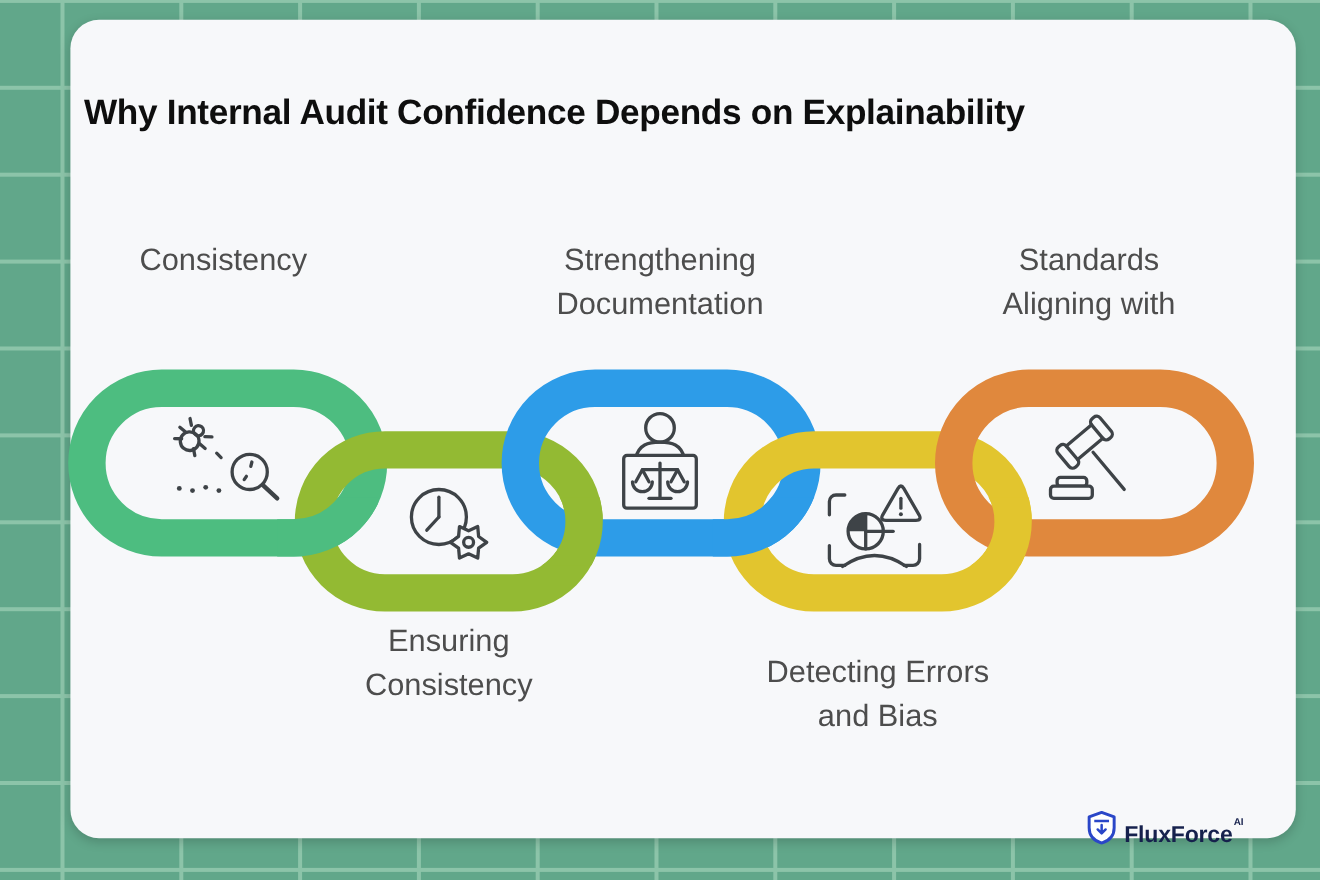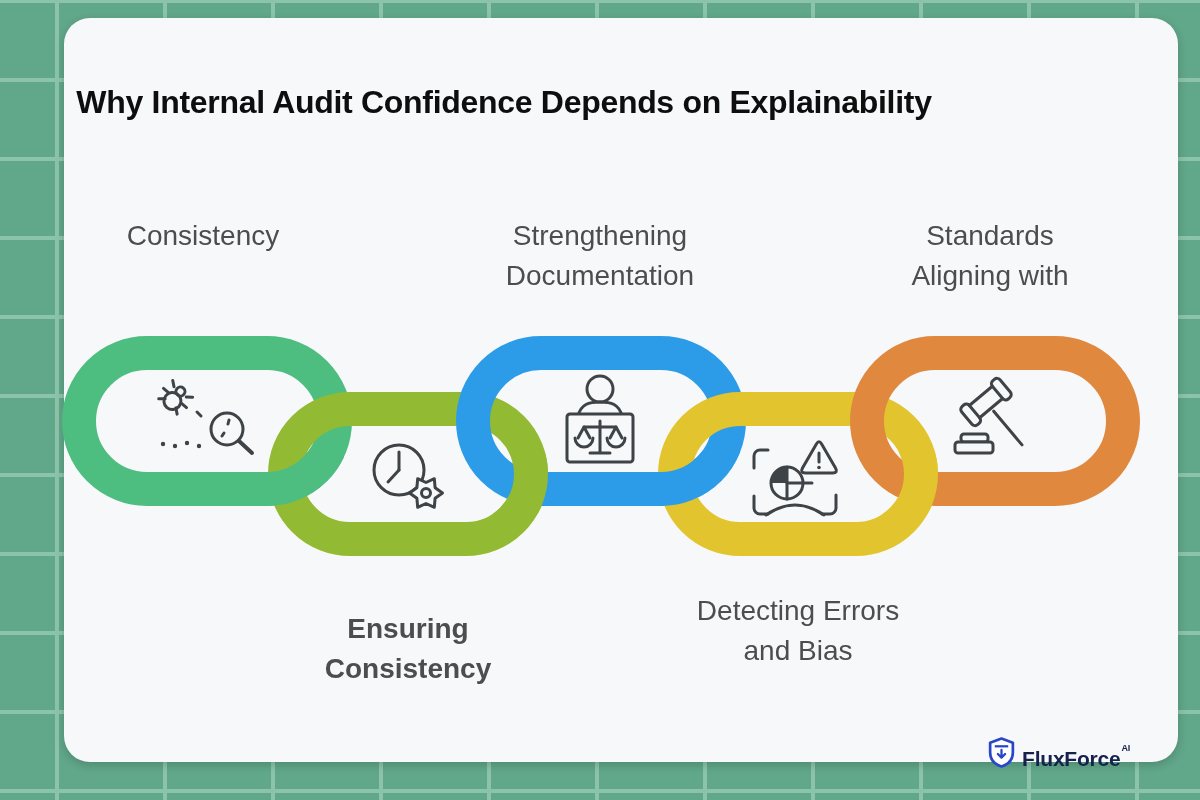--- a/index.html
+++ b/index.html
@@ -23,21 +23,21 @@
     text-align:center;font-size:32px;font-weight:700;color:#0e0e0e;
     letter-spacing:-0.3px;
   }
   .chain-label{
     position:absolute;width:330px;text-align:center;
     font-size:28px;line-height:40px;color:#4d4d4d;
   }
   .lbl-0{left:38px;top:216px;}
   .lbl-2{left:435px;top:216px;}
   .lbl-4{left:825px;top:216px;}
-  .lbl-1{left:243px;top:609px;font-weight:bold;}
+  .lbl-1{left:243px;top:563px;}
   .lbl-3{left:633px;top:591px;}
   svg.chain{position:absolute;left:0;top:0;}
   .logo{
     position:absolute;left:988px;top:736px;height:32px;
     display:flex;align-items:center;gap:7px;
   }
   .logo-text{font-size:21px;font-weight:700;color:#16214d;letter-spacing:-0.2px;margin-top:14px;}
   .logo-sup{font-size:9px;font-weight:700;color:#16214d;vertical-align:super;position:relative;top:-7px;margin-left:1px;}
 </style>
 </head>

